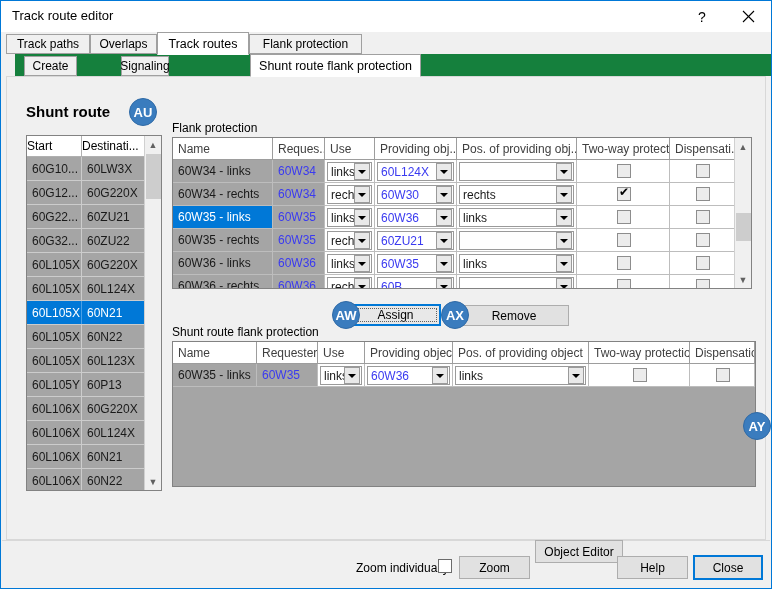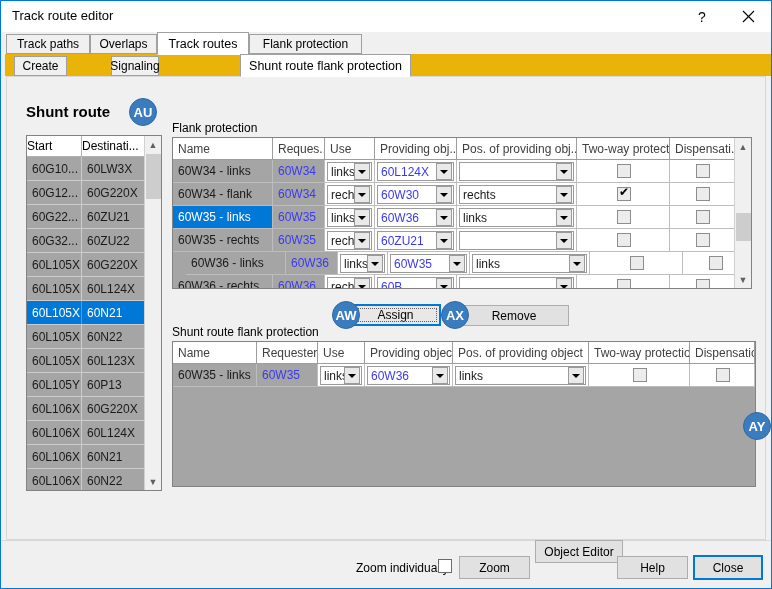--- a/index.html
+++ b/index.html
@@ -34,22 +34,22 @@
   #btn-help-title { right: 46px; }
   #btn-close-title { right: 0px; }
   #btn-close-title svg { display: block; }
 
   
   #tabstrip1 {
     position: absolute; left: 0; top: 31px; right: 0; height: 22px;
     background: #f0f0f0;
   }
   #tabstrip2 {
-    position: absolute; left: 4px; top: 53px; right: 0; height: 22px;
-    background: #eab308;
+    position: absolute; left: 14px; top: 53px; right: 0; height: 22px;
+    background: #15803d;
   }
   .tab {
     position: absolute; top: 2px; height: 20px;
     border: 1px solid #a0a0a0;
     background: #f0f0f0;
     display: flex; align-items: center; justify-content: center;
     padding: 0 8px;
     font-size: 12px; color: #000;
     white-space: nowrap;
   }
@@ -394,21 +394,21 @@
             </div>
           </div>
           <div class="gcell white" style="left: 404px; width: 93px;">
             <div class="cbx" style="left: 40px;"></div>
           </div>
           <div class="gcell white" style="left: 497px; width: 65px;">
             <div class="cbx" style="left: 26px;"></div>
           </div>
         </div>
         <div class="grow" style="top: 45px; width: 562px;">
-          <div class="gcell name" style="left: 0px; width: 100px;">60W34 - flank</div>
+          <div class="gcell name" style="left: 0px; width: 100px;">60W34 - rechts</div>
           <div class="gcell req" style="left: 100px; width: 52px;">60W34</div>
           <div class="gcell white" style="left: 152px; width: 50px;">
             <div class="combo" style="left: 2px; width: 45px;">
               <div class="ctext">rechts</div>
               <div class="carrow"></div>
             </div>
           </div>
           <div class="gcell white" style="left: 202px; width: 82px;">
             <div class="combo" style="left: 2px; width: 77px;">
               <div class="ctext blue">60W30</div>
@@ -477,21 +477,21 @@
               <div class="carrow"></div>
             </div>
           </div>
           <div class="gcell white" style="left: 404px; width: 93px;">
             <div class="cbx" style="left: 40px;"></div>
           </div>
           <div class="gcell white" style="left: 497px; width: 65px;">
             <div class="cbx" style="left: 26px;"></div>
           </div>
         </div>
-        <div class="grow" style="top: 114px; width: 562px; margin-left: 13px;">
+        <div class="grow" style="top: 114px; width: 562px;">
           <div class="gcell name" style="left: 0px; width: 100px;">60W36 - links</div>
           <div class="gcell req" style="left: 100px; width: 52px;">60W36</div>
           <div class="gcell white" style="left: 152px; width: 50px;">
             <div class="combo" style="left: 2px; width: 45px;">
               <div class="ctext">links</div>
               <div class="carrow"></div>
             </div>
           </div>
           <div class="gcell white" style="left: 202px; width: 82px;">
             <div class="combo" style="left: 2px; width: 77px;">

